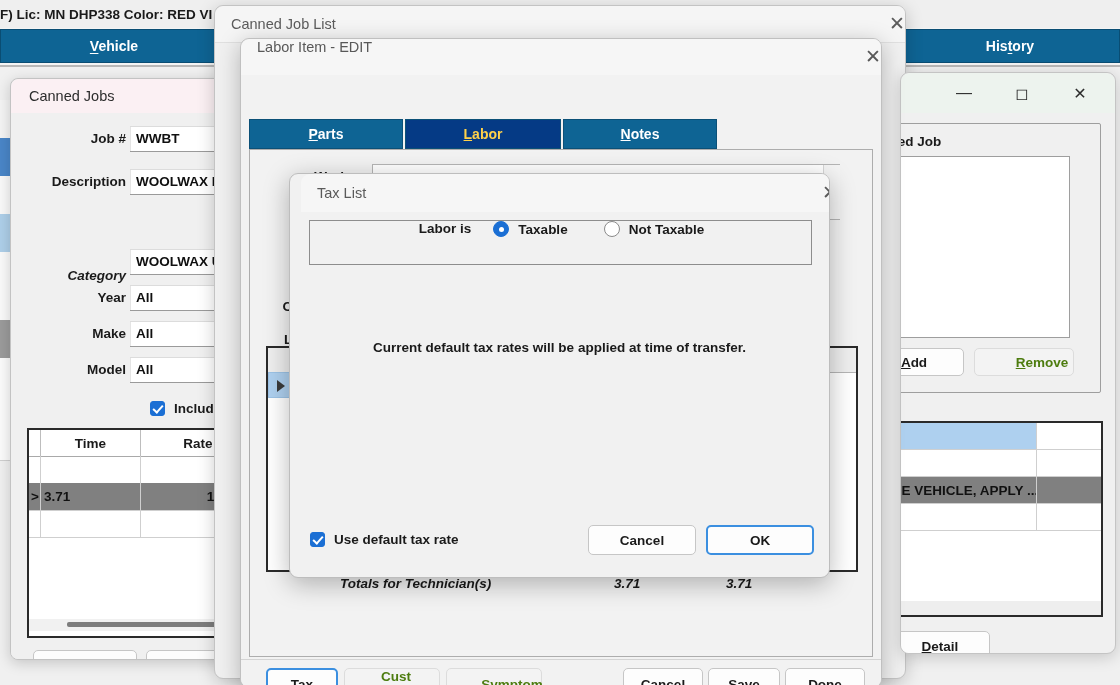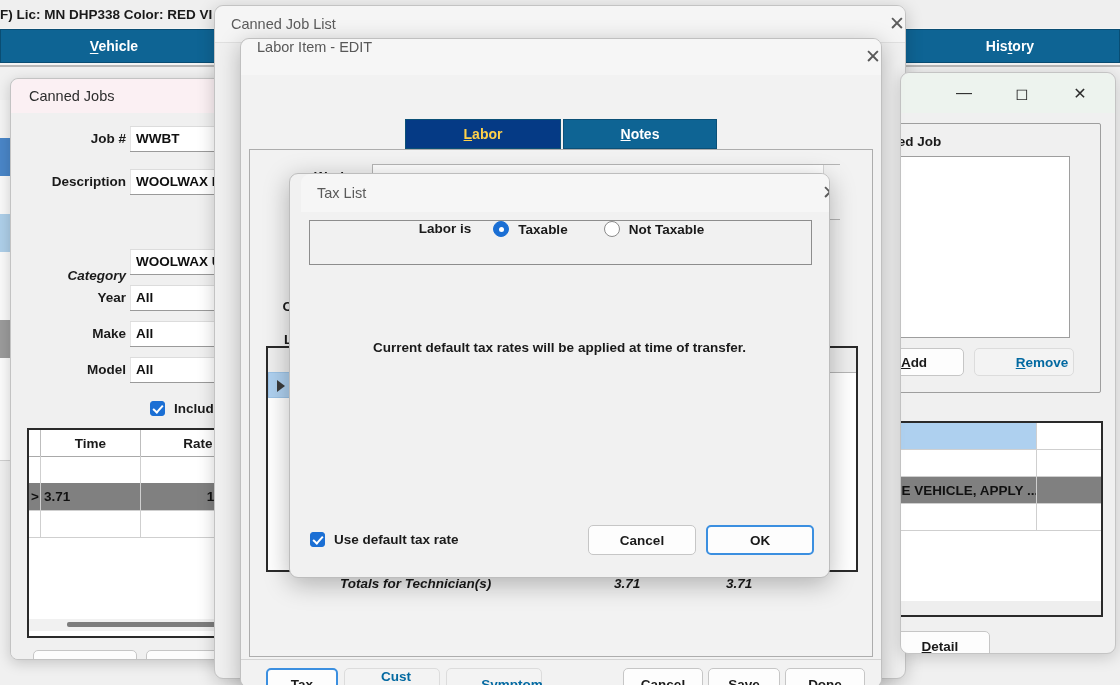--- a/index.html
+++ b/index.html
@@ -91,21 +91,21 @@
   .gc.blue{color:#2a2a8c;}
   #cj-hscroll{position:absolute;height:12px;background:#f1f1f1;}
   #cj-hscroll .thumb{position:absolute;left:38px;top:3px;height:5px;background:#7d7d7d;border-radius:2px;}
 
   .btn{
     position:absolute;background:#fdfdfd;border:1px solid #c6c6c6;border-radius:5px;
     font-size:13.5px;font-weight:bold;color:#1a1a1a;
     display:flex;align-items:center;justify-content:center;box-sizing:border-box;
     cursor:default;
   }
-  .btn.dis{color:#0369a1;background:#f3f3f3;border-color:#dcdcdc;padding-left:36px;}
+  .btn.dis{color:#4d7c0f;background:#f3f3f3;border-color:#dcdcdc;padding-left:36px;}
   .btn.focus{border:2px solid #3b8fe0;}
 
   
   #cjl-win{
     left:214px;top:5px;width:690px;height:672px;
     background:#f0f0f0;border:1px solid #c3c3c3;border-radius:9px;
     box-shadow:0 4px 18px rgba(0,0,0,.20);overflow:hidden;
   }
   #cjl-title{
     position:absolute;left:0;top:0;width:690px;height:36px;
@@ -386,20 +386,23 @@
   </div>
 </div>
 
 <div id="labor-win" class="abs">
   <div id="labor-title">
     <span>Labor Item - EDIT</span>
     <div id="labor-close">✕</div>
   </div>
 
   <div id="tabrow">
+    <div class="ltab" style="left:0px;width:154px;">
+      <span><u>P</u>arts</span>
+    </div>
     <div class="ltab active" style="left:156px;width:156px;">
       <span><u>L</u>abor</span>
     </div>
     <div class="ltab" style="left:314px;width:154px;">
       <span><u>N</u>otes</span>
     </div>
   </div>
 
   <div id="labor-panel">
     <div class="lb-label" style="left:44px;top:18px;width:74px;">

